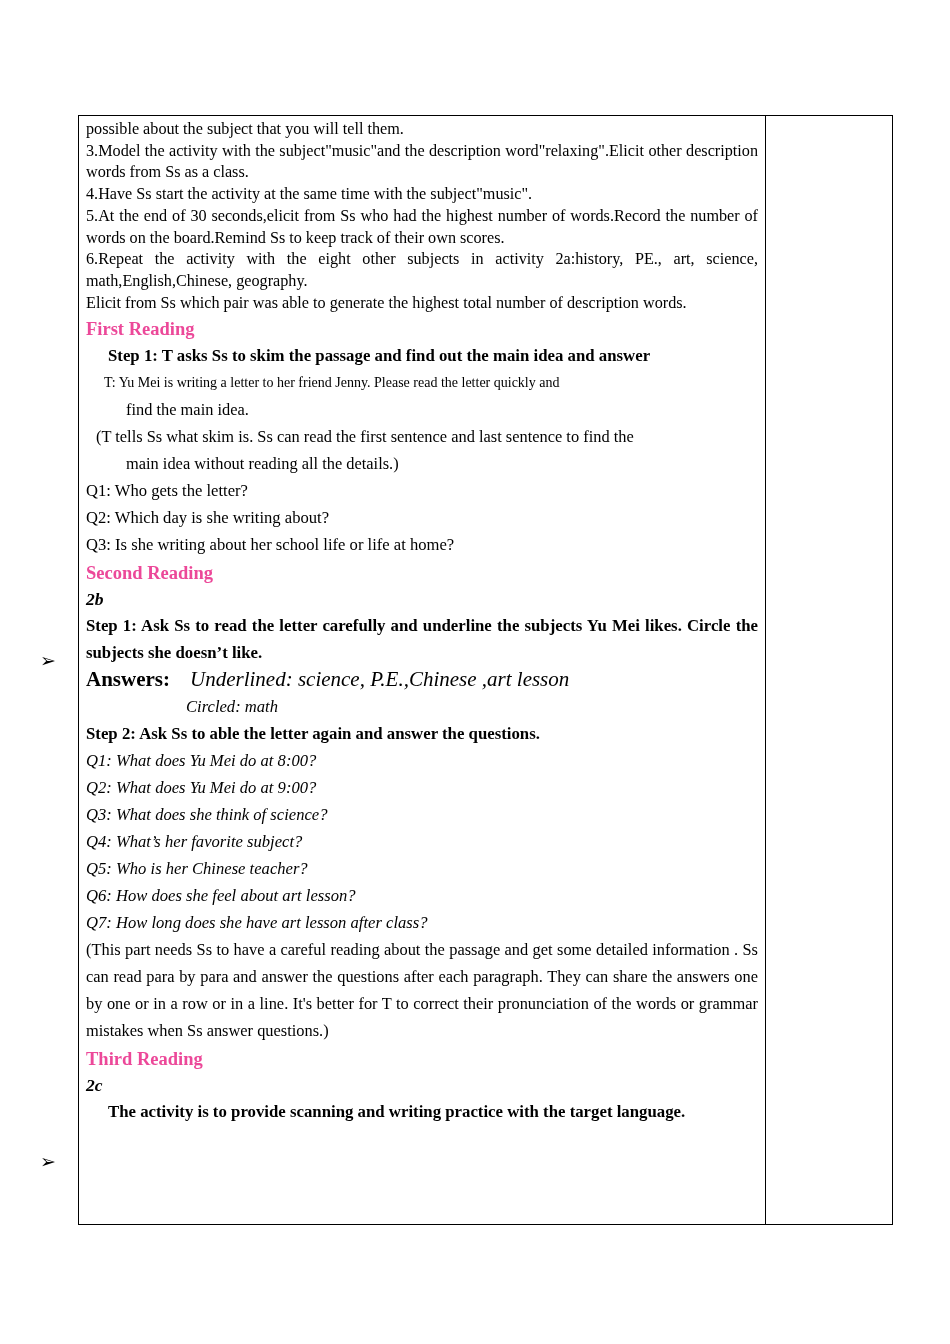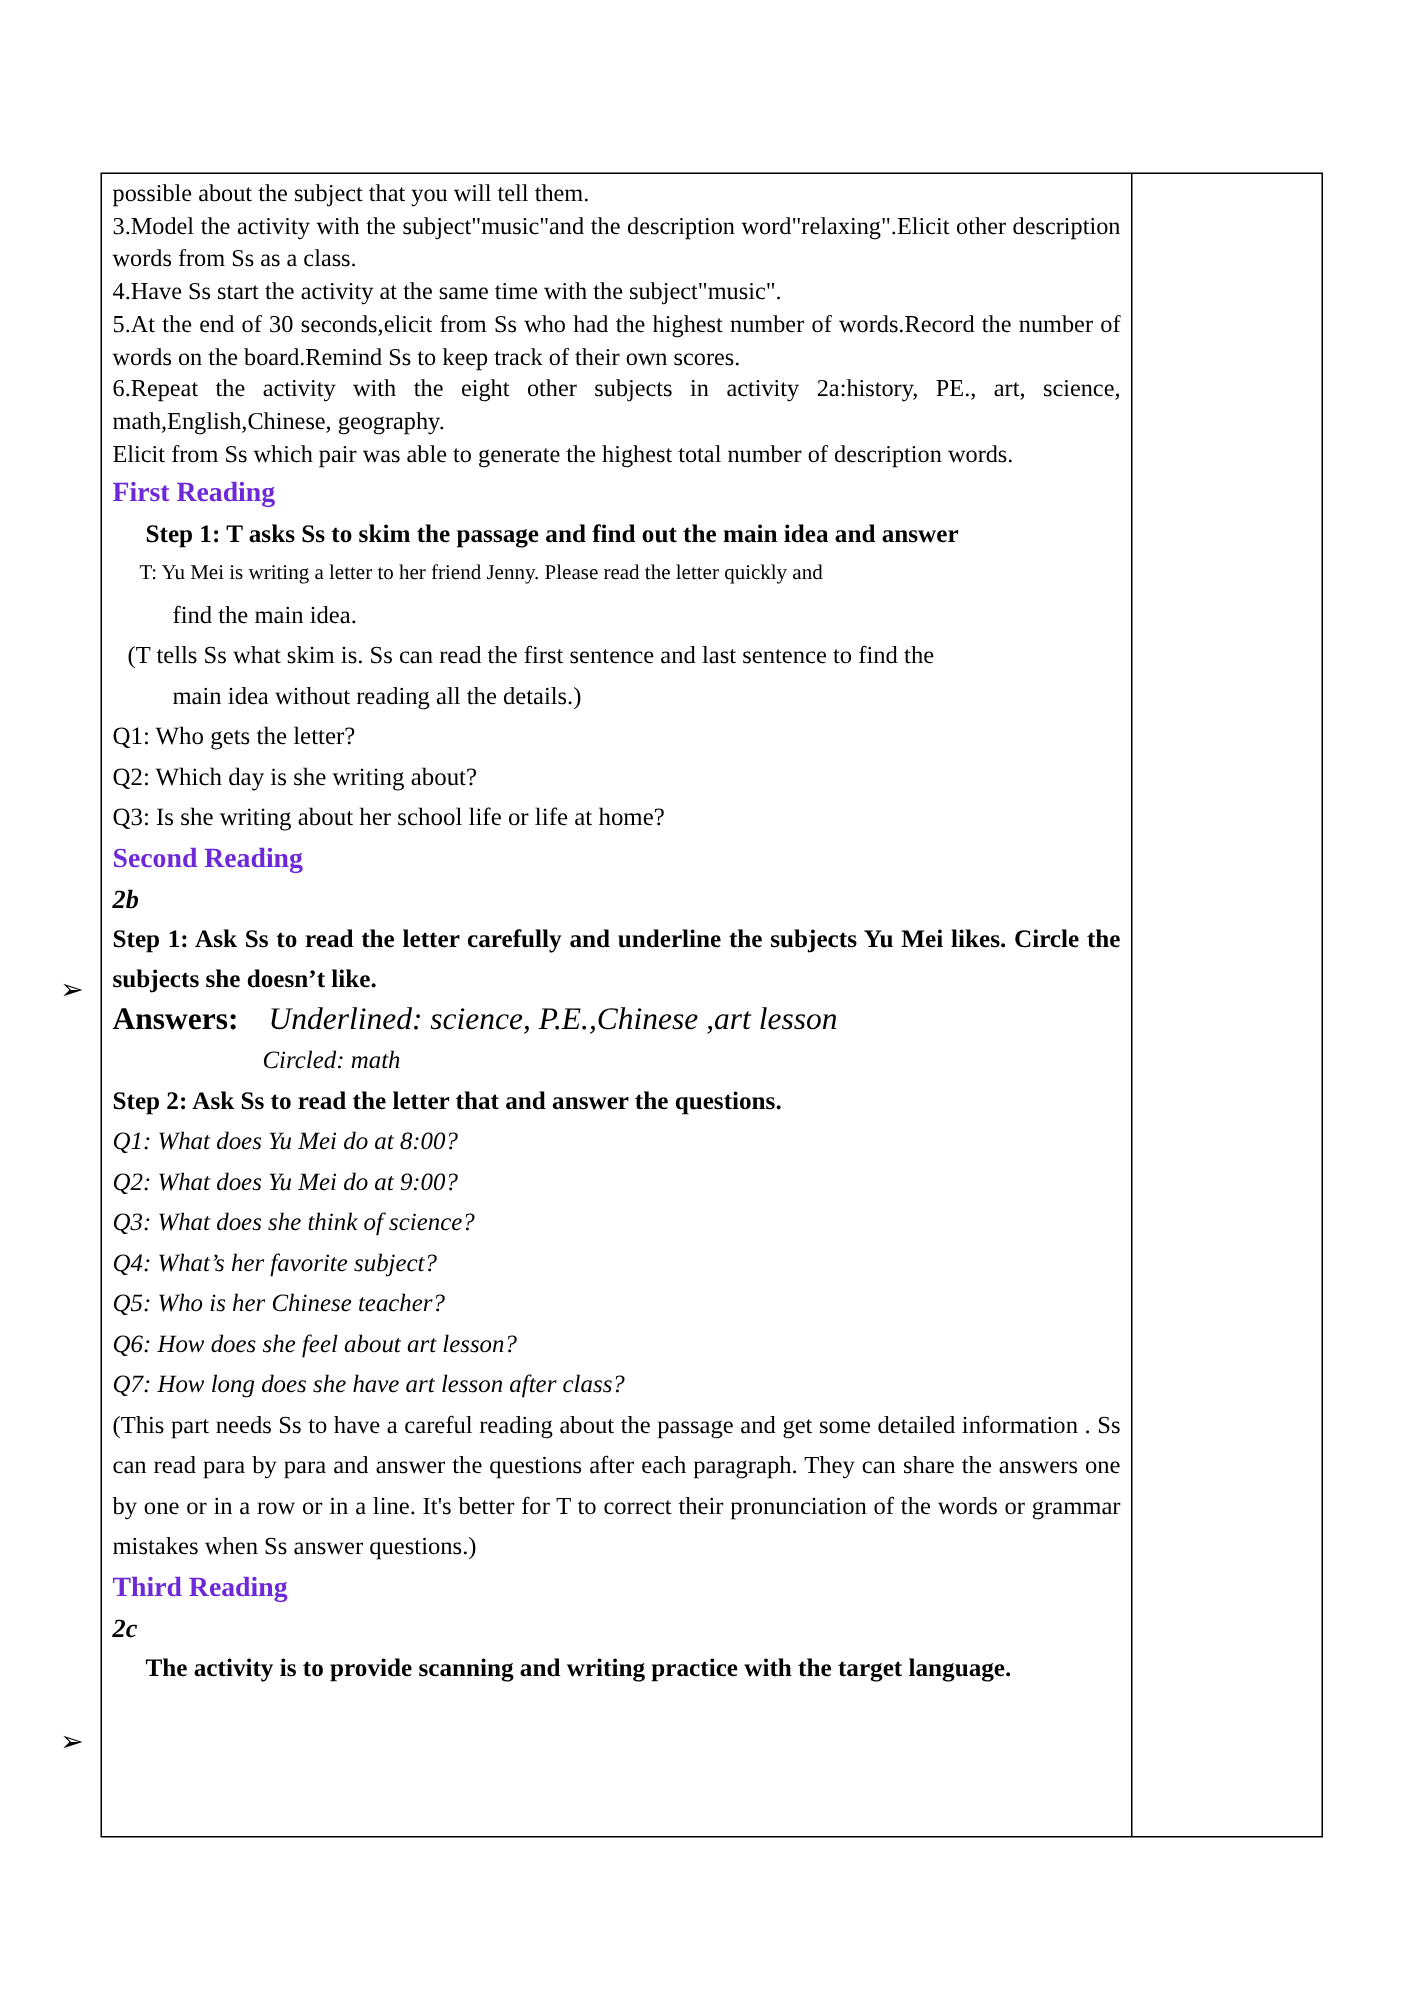--- a/index.html
+++ b/index.html
@@ -30,21 +30,21 @@
     font-size: 19px;
     line-height: 1;
     font-family: "DejaVu Sans", sans-serif;
     color: #000000;
   }
   .marker-2b { top: 651px; }
   .marker-2c { top: 1152px; }
 
   .table {
     position: absolute;
-    left: 67px;
+    left: 78px;
     top: 115px;
     width: 815px;
     height: 1110px;
     box-sizing: border-box;
     border: 1px solid #000000;
     display: flex;
     background: #ffffff;
   }
 
   .col-main {
@@ -69,21 +69,21 @@
     text-justify: inter-word;
   }
   .p-tight {
     margin: 0;
     font-size: 16.2px;
     line-height: 21.7px;
     text-align: left;
   }
   .heading-red {
     margin: 3px 0 0 0;
-    color: #6d28d9;
+    color: #ec4899;
     font-weight: bold;
     font-size: 18.5px;
     line-height: 25px;
   }
   .label-bold {
     margin: 0;
     font-weight: bold;
     font-size: 17.5px;
     line-height: 26px;
     font-style: italic;
@@ -200,21 +200,21 @@
       <p class="heading-red">Second Reading</p>
       <p class="label-bold">2b</p>
 
       <p class="step-bold">Step  1:  Ask Ss to read the letter  carefully  and  underline the subjects Yu Mei likes. Circle the subjects she doesn’t like.</p>
 
       <p class="answers">
         <b>Answers:</b><span style="display:inline-block;width:20px;"></span><i>Underlined: science,  P.E.,Chinese  ,art  lesson</i>
       </p>
       <p class="answers-2">Circled:  math</p>
 
-      <p class="step-bold">Step  2: Ask Ss to read the letter  that  and answer the questions.</p>
+      <p class="step-bold">Step  2: Ask Ss to able the letter  again  and answer the questions.</p>
 
       <p class="q-ital">Q1: What does Yu Mei do at 8:00?</p>
       <p class="q-ital">Q2: What does Yu Mei do at 9:00?</p>
       <p class="q-ital">Q3: What does she think of science?</p>
       <p class="q-ital">Q4: What’s her favorite subject?</p>
       <p class="q-ital">Q5: Who is her Chinese teacher?</p>
       <p class="q-ital">Q6: How does she feel about art lesson?</p>
       <p class="q-ital">Q7: How long does she have art lesson after class?</p>
 
       <p class="para-loose">(This part needs Ss to have a careful reading about the passage and  get  some  detailed information . Ss can read para by para  and answer the questions after each paragraph. They can share the answers one by one or in a row or in a line. It's better for T to correct their pronunciation of the words or grammar mistakes when Ss answer questions.)</p>

